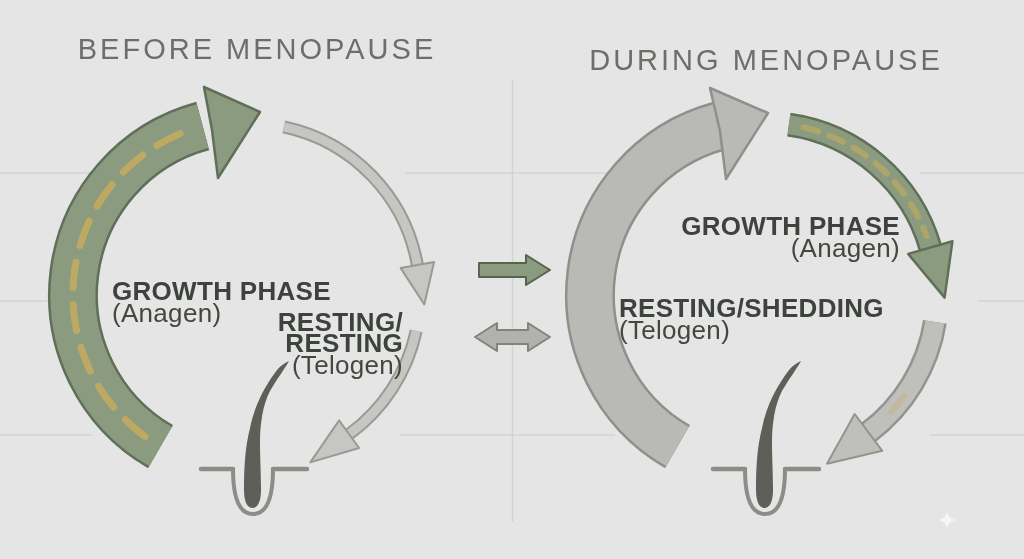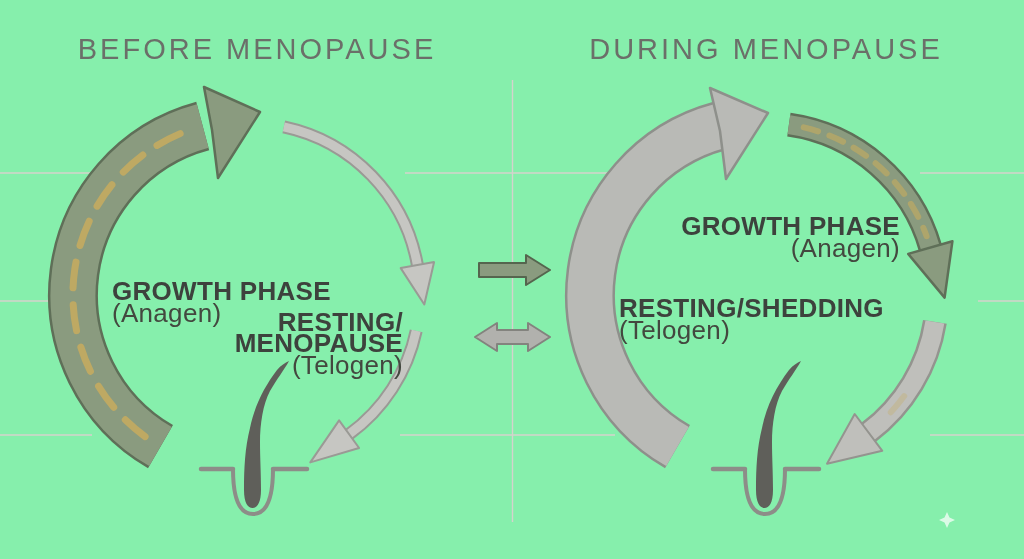--- a/index.html
+++ b/index.html
@@ -1,20 +1,20 @@
 <!DOCTYPE html>
 <html><head>
 <meta charset="utf-8">
 <style>
   html,body{margin:0;padding:0;}
   body{font-family:"Liberation Sans", sans-serif;}
   .stage{
     position:relative;
     width:1024px;height:559px;
-    background:#86efac;
+    background:#e5e5e5;
     overflow:hidden;
   }
   .stage svg.layer{position:absolute;left:0;top:0;}
   .txt{position:absolute;color:#3d423d;}
   .panel-title{
     width:420px;
     text-align:center;
     font-size:29px;
     font-weight:500;
     letter-spacing:3px;
@@ -109,30 +109,30 @@
                C 281 365 285 363 289 361 C 284 370 277 379 270 391
                C 263 404 260 424 260 442 C 260 458 261 472 261 490
                C 261 503 257 508 252.5 508 C 248 508 244 503 244 490 Z" fill="#5f5f5a"></path>
     </g>
 
     <path d="M947 512 L949.5 517.5 L955 520 L949.5 522.5 L947 528 L944.5 522.5 L939 520 L944.5 517.5 Z" fill="#ffffff" opacity="0.7"></path>
   </svg>
 
   <div class="txt panel-title" style="left:47px;top:33px;">BEFORE MENOPAUSE</div>
 
-  <div class="txt panel-title" style="left:556px;top:33px;">DURING MENOPAUSE</div>
+  <div class="txt panel-title" style="left:556px;top:44px;">DURING MENOPAUSE</div>
 
   <div class="txt phase-label" style="left:112px;top:281px;">
     <span class="strong">GROWTH PHASE</span>
     <span class="sub">(Anagen)</span>
   </div>
 
   <div class="txt phase-label align-right" style="right:621px;top:312px;">
     <span class="strong">RESTING/</span>
-    <span class="strong">MENOPAUSE</span>
+    <span class="strong">RESTING</span>
     <span class="sub">(Telogen)</span>
   </div>
 
   <div class="txt phase-label align-right" style="right:124px;top:216px;">
     <span class="strong">GROWTH PHASE</span>
     <span class="sub">(Anagen)</span>
   </div>
 
   <div class="txt phase-label" style="left:619px;top:290px;margin-top:8px;">
     <span class="strong">RESTING/SHEDDING</span>

